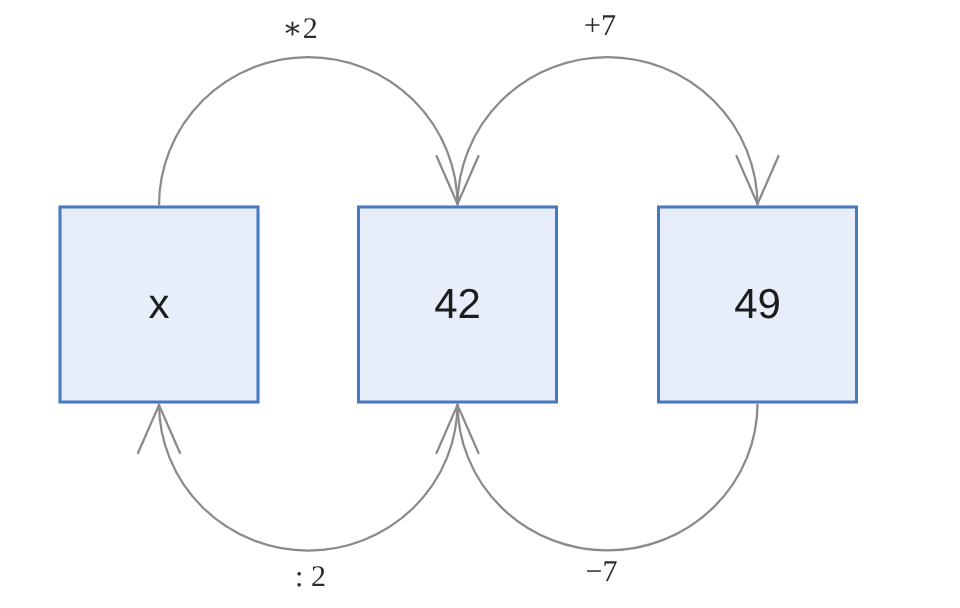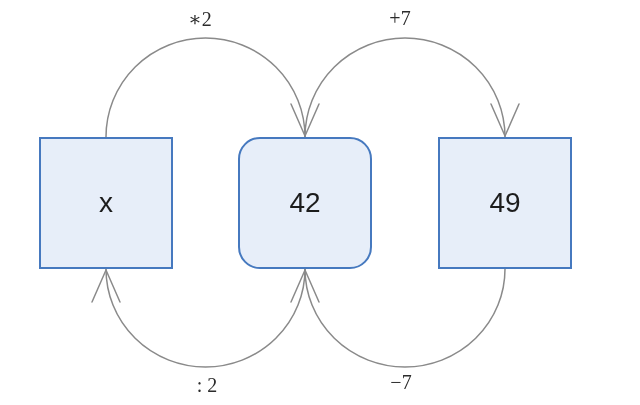--- a/index.html
+++ b/index.html
@@ -41,21 +41,21 @@
     box-sizing: border-box;
     background: #e7eef9;
     border: 2px solid #4679bf;
     display: flex;
     align-items: center;
     justify-content: center;
     font-size: 28px;
     color: #1c1c1c;
   }
   .box-x  { left: 39px;  }
-  .box-42 { left: 238px; border-radius: 22px; }
+  .box-42 { left: 238px; }
   .box-49 { left: 438px; }
   .op-label {
     position: absolute;
     transform: translate(-50%, -50%);
     font-family: "Liberation Serif", "DejaVu Serif", serif;
     font-size: 20px;
     color: #2b2b2b;
     white-space: pre;
   }
   .lbl-mul { left: 200px; top: 19px;  }

